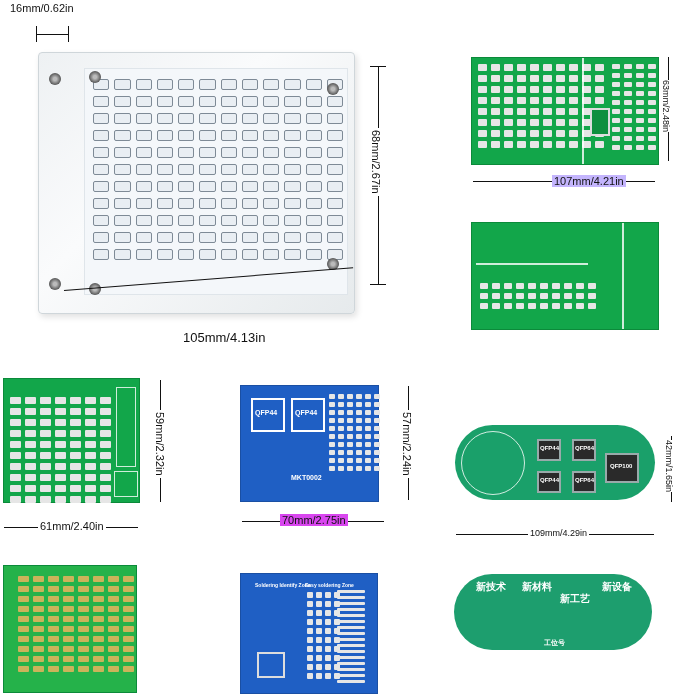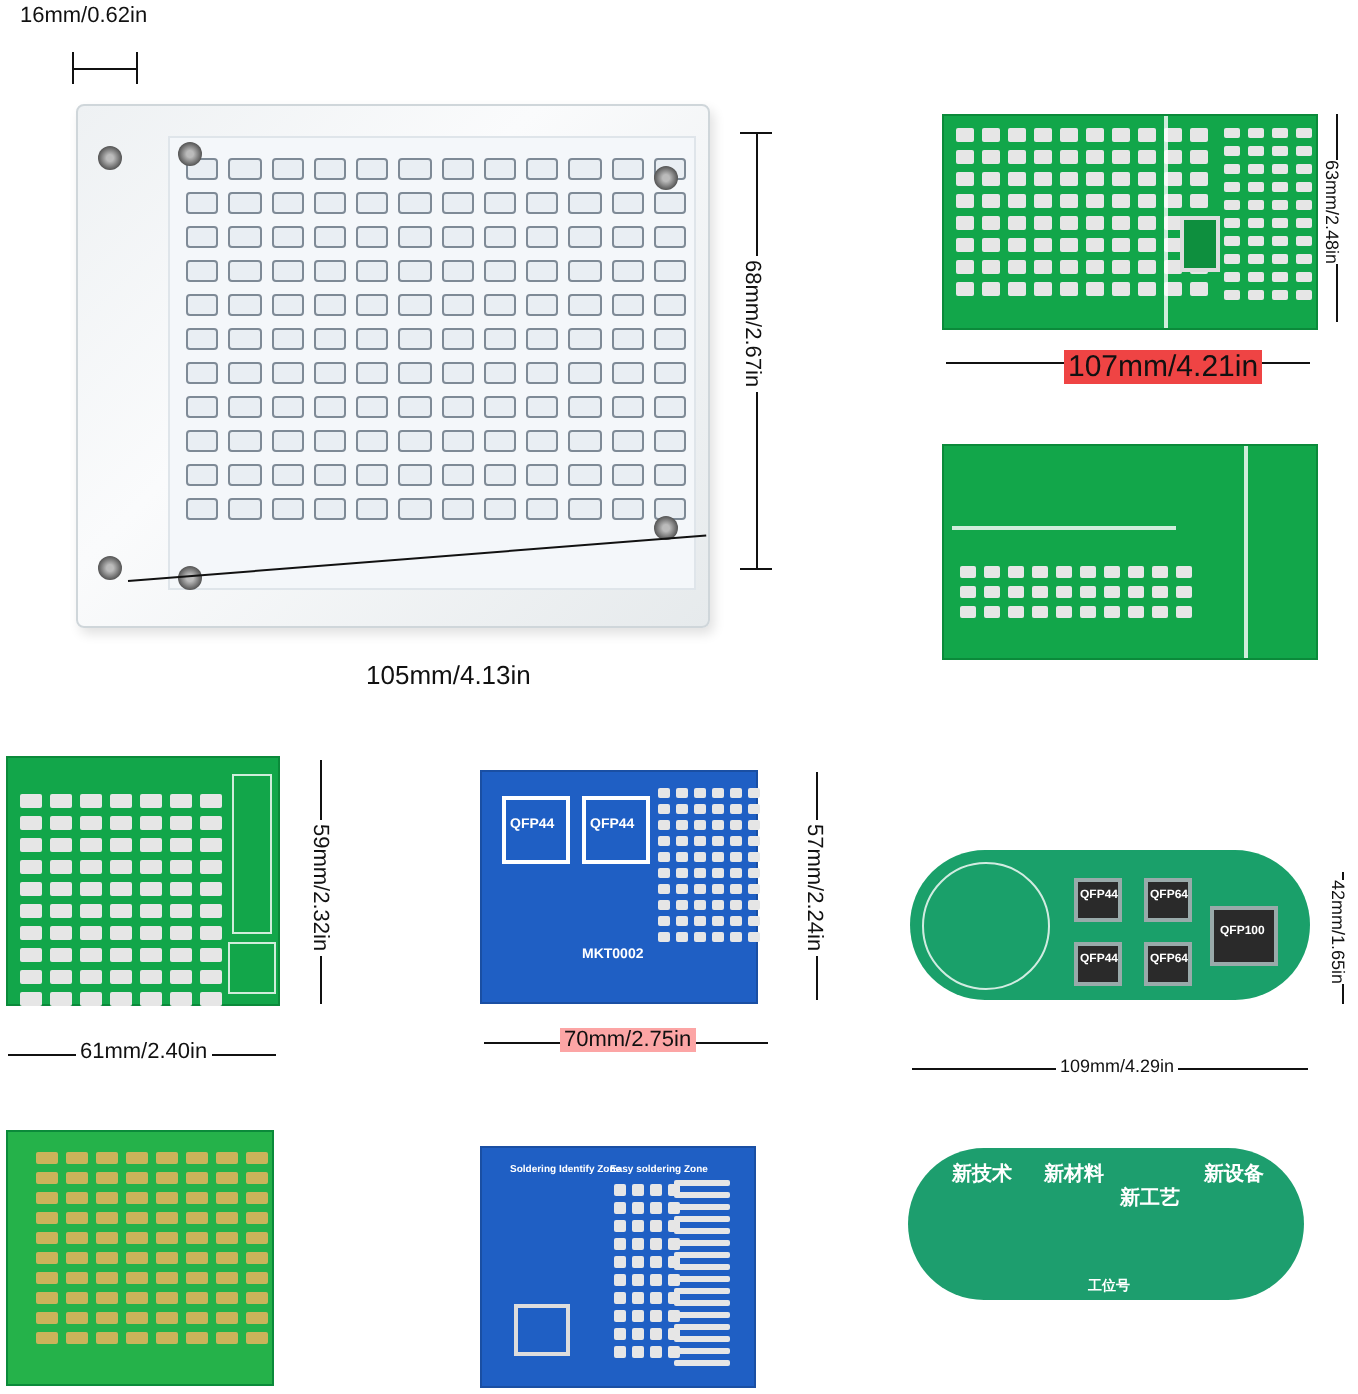--- a/index.html
+++ b/index.html
@@ -310,21 +310,21 @@
       <div class="pad" style="height: 5px;"></div>
       <div class="pad" style="height: 5px;"></div>
       <div class="pad" style="height: 5px;"></div>
       <div class="pad" style="height: 5px;"></div>
       <div class="pad" style="height: 5px;"></div>
     </div>
 </div>
 <div class="vline" style="left:668px;top:57px;height:104px"></div>
 <div class="abs vdim" style="left:661px;top:80px;font-size:9px">63mm/2.48in</div>
 <div class="hline" style="left:473px;top:181px;width:182px"></div>
-<div class="abs dim" style="left:532px;top:175px;font-size:15px;background:#ef4444;padding:0 2px">107mm/4.21in</div>
+<div class="abs dim" style="left:552px;top:175px;font-size:11px;background:#c4b5fd;padding:0 2px">107mm/4.21in</div>
 
 <div class="abs pcb-green" style="left:471px;top:222px;width:186px;height:106px">
   <div class="pads" id="g2pads" style="left:8px;top:60px;grid-template-columns:repeat(10,8px)">
       <div class="pad" style="height: 6px;"></div>
       <div class="pad" style="height: 6px;"></div>
       <div class="pad" style="height: 6px;"></div>
       <div class="pad" style="height: 6px;"></div>
       <div class="pad" style="height: 6px;"></div>
       <div class="pad" style="height: 6px;"></div>
       <div class="pad" style="height: 6px;"></div>
@@ -504,21 +504,21 @@
       <div class="pad" style="height: 5px;"></div>
       <div class="pad" style="height: 5px;"></div>
       <div class="pad" style="height: 5px;"></div>
       <div class="pad" style="height: 5px;"></div>
     </div>
   <span class="cn" style="left:50px;top:88px;font-size:7px">MKT0002</span>
 </div>
 <div class="vline" style="left:408px;top:386px;height:114px"></div>
 <div class="abs vdim" style="left:401px;top:410px;padding:2px 0">57mm/2.24in</div>
 <div class="hline" style="left:242px;top:521px;width:142px"></div>
-<div class="abs dim" style="left:280px;top:514px;background:#fca5a5;padding:0 2px">70mm/2.75in</div>
+<div class="abs dim" style="left:280px;top:514px;background:#d946ef;padding:0 2px">70mm/2.75in</div>
 
 <div class="abs pcb-teal" style="left:455px;top:425px;width:200px;height:75px">
   <div class="abs" style="left:6px;top:6px;width:62px;height:62px;border:1px solid rgba(255,255,255,.8);border-radius:50%"></div>
   <div class="chip" style="left:82px;top:14px;width:20px;height:18px">
       <span class="cn" style="left:1px;top:4px;font-size:6px">QFP44</span>
     </div>
   <div class="chip" style="left:117px;top:14px;width:20px;height:18px">
       <span class="cn" style="left:1px;top:4px;font-size:6px">QFP64</span>
     </div>
   <div class="chip" style="left:82px;top:46px;width:20px;height:18px">

